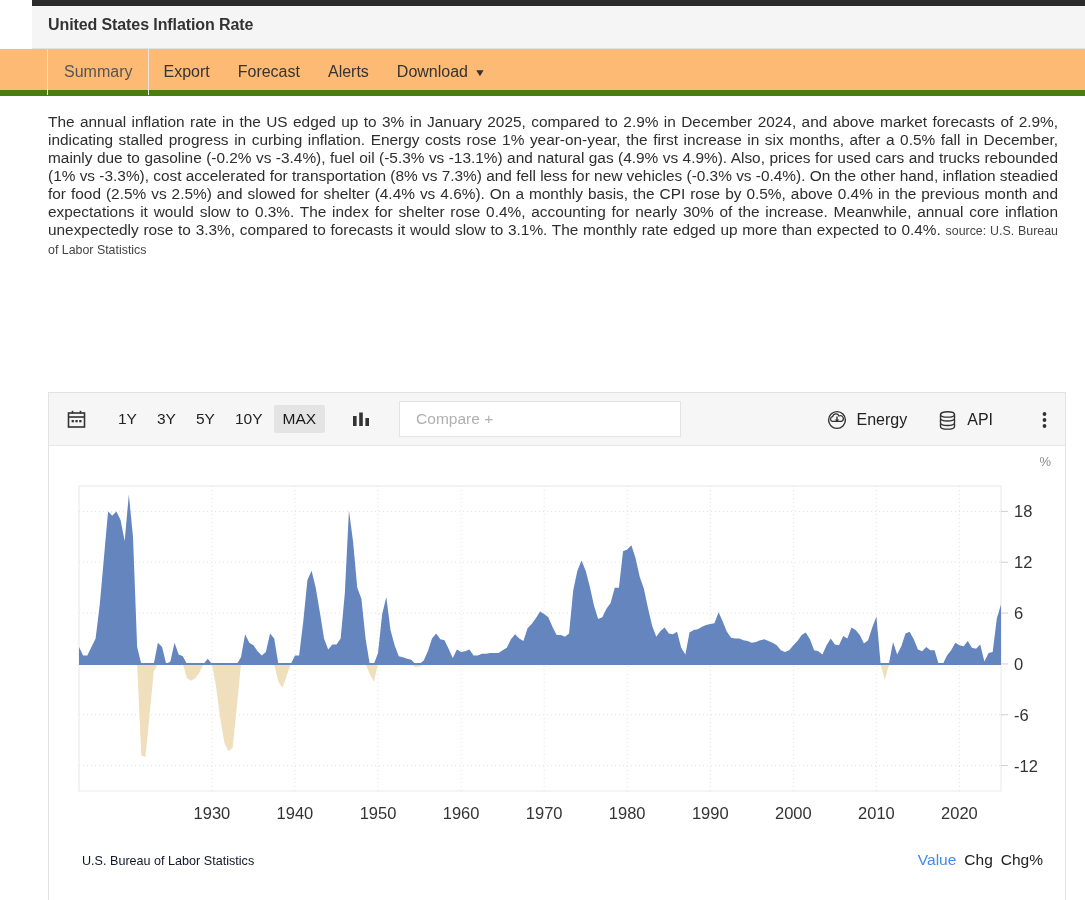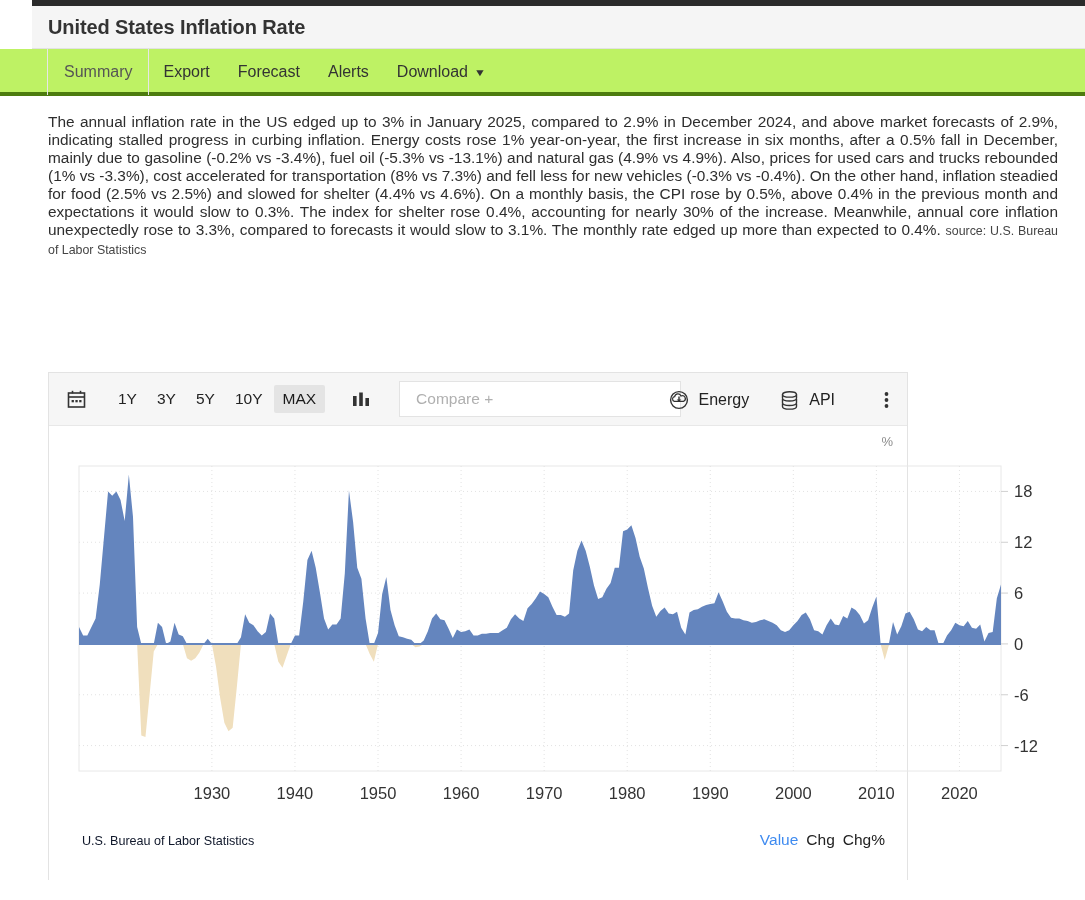--- a/index.html
+++ b/index.html
@@ -38,32 +38,32 @@
     position: absolute;
     left: 32px; top: 6px;
     width: 1053px; height: 43px;
     background: #f5f5f5;
     border-bottom: 1px solid #e2e2e2;
     box-sizing: border-box;
   }
   .page-title {
     position: absolute;
     left: 16px; top: 10px;
-    font-size: 20px;
+    font-size: 16px;
     font-weight: bold;
     color: #333333;
     letter-spacing: -0.1px;
   }
   
   .tab-row {
     position: absolute;
     left: 0; top: 49px;
     width: 1085px; height: 47px;
-    background: #bef264;
-    border-bottom: 4px solid #4d7c0f;
+    background: #fdba74;
+    border-bottom: 6px solid #4d7c0f;
     box-sizing: border-box;
   }
   .tab-spacer {
     position: absolute;
     left: 0; top: 0;
     width: 48px; height: 46px;
     border-right: 1px solid #e6e6e6;
     box-sizing: border-box;
   }
   .tabs {
@@ -107,22 +107,22 @@
     text-align: justify;
     text-justify: inter-word;
   }
   .article .source {
     font-size: 12.4px;
     color: #444444;
   }
   
   .chart-card {
     position: absolute;
-    left: 48px; top: 372px;
-    width: 860px; height: 508px;
+    left: 48px; top: 392px;
+    width: 1018px; height: 508px;
     border: 1px solid #e3e3e3;
     border-bottom: none;
     background: #ffffff;
     box-sizing: border-box;
   }
   .chart-toolbar {
     position: relative;
     height: 53px;
     background: #f6f6f6;
     border-bottom: 1px solid #e8e8e8;

